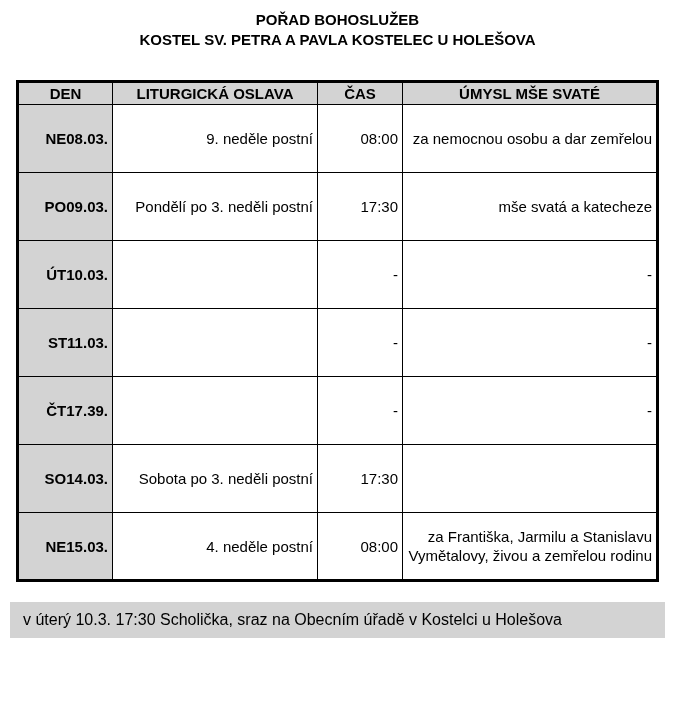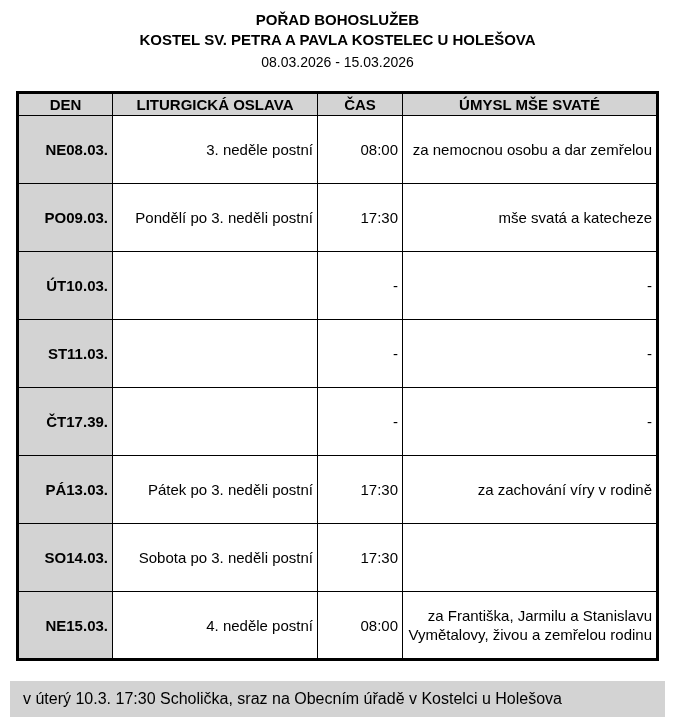--- a/index.html
+++ b/index.html
@@ -28,21 +28,21 @@
   }
   .doc-header .daterange {
     font-size: 14px;
     font-weight: normal;
     line-height: 20px;
     margin-top: 2px;
   }
   table.schedule {
     border-collapse: collapse;
     border: 3px solid #000000;
-    margin: 19px auto 0 auto;
+    margin: 30px auto 0 auto;
     width: 640px;
     table-layout: fixed;
   }
   table.schedule th,
   table.schedule td {
     border: 1px solid #000000;
     font-size: 15px;
     vertical-align: middle;
     padding: 2px 4px;
     box-sizing: border-box;
@@ -90,42 +90,41 @@
   }
 </style>
 </head>
 <body>
 
 <div class="page">
 
   <div class="doc-header">
     <div class="title">POŘAD BOHOSLUŽEB</div>
     <div class="subtitle">KOSTEL SV. PETRA A PAVLA KOSTELEC U HOLEŠOVA</div>
-    <div class="daterange">08.03.2026 - 15.03.2026</div>
   </div>
 
   <table class="schedule">
     <colgroup>
       <col class="c-den">
         <col class="c-lit">
         <col class="c-cas">
         <col class="c-umy">
     </colgroup>
     <thead>
       <tr>
         <th>DEN</th>
         <th>LITURGICKÁ OSLAVA</th>
         <th>ČAS</th>
         <th>ÚMYSL MŠE SVATÉ</th>
       </tr>
     </thead>
     <tbody>
       <tr>
         <td class="den-cell"><span class="day">NE</span><span>08.03.</span></td>
-        <td class="lit-cell">3. neděle postní</td>
+        <td class="lit-cell">9. neděle postní</td>
         <td class="cas-cell">08:00</td>
         <td class="umy-cell">za nemocnou osobu a dar zemřelou</td>
       </tr>
       <tr>
         <td class="den-cell"><span class="day">PO</span><span>09.03.</span></td>
         <td class="lit-cell">Pondělí po 3. neděli postní</td>
         <td class="cas-cell">17:30</td>
         <td class="umy-cell">mše svatá a katecheze</td>
       </tr>
       <tr>
@@ -140,26 +139,20 @@
         <td class="cas-cell">-</td>
         <td class="umy-cell">-</td>
       </tr>
       <tr>
         <td class="den-cell"><span class="day">ČT</span><span>17.39.</span></td>
         <td class="lit-cell"></td>
         <td class="cas-cell">-</td>
         <td class="umy-cell">-</td>
       </tr>
       <tr>
-        <td class="den-cell"><span class="day">PÁ</span><span>13.03.</span></td>
-        <td class="lit-cell">Pátek po 3. neděli postní</td>
-        <td class="cas-cell">17:30</td>
-        <td class="umy-cell">za zachování víry v rodině</td>
-      </tr>
-      <tr>
         <td class="den-cell"><span class="day">SO</span><span>14.03.</span></td>
         <td class="lit-cell">Sobota po 3. neděli postní</td>
         <td class="cas-cell">17:30</td>
         <td class="umy-cell"></td>
       </tr>
       <tr>
         <td class="den-cell"><span class="day">NE</span><span>15.03.</span></td>
         <td class="lit-cell">4. neděle postní</td>
         <td class="cas-cell">08:00</td>
         <td class="umy-cell">za Františka, Jarmilu a Stanislavu Vymětalovy, živou a zemřelou rodinu</td>

